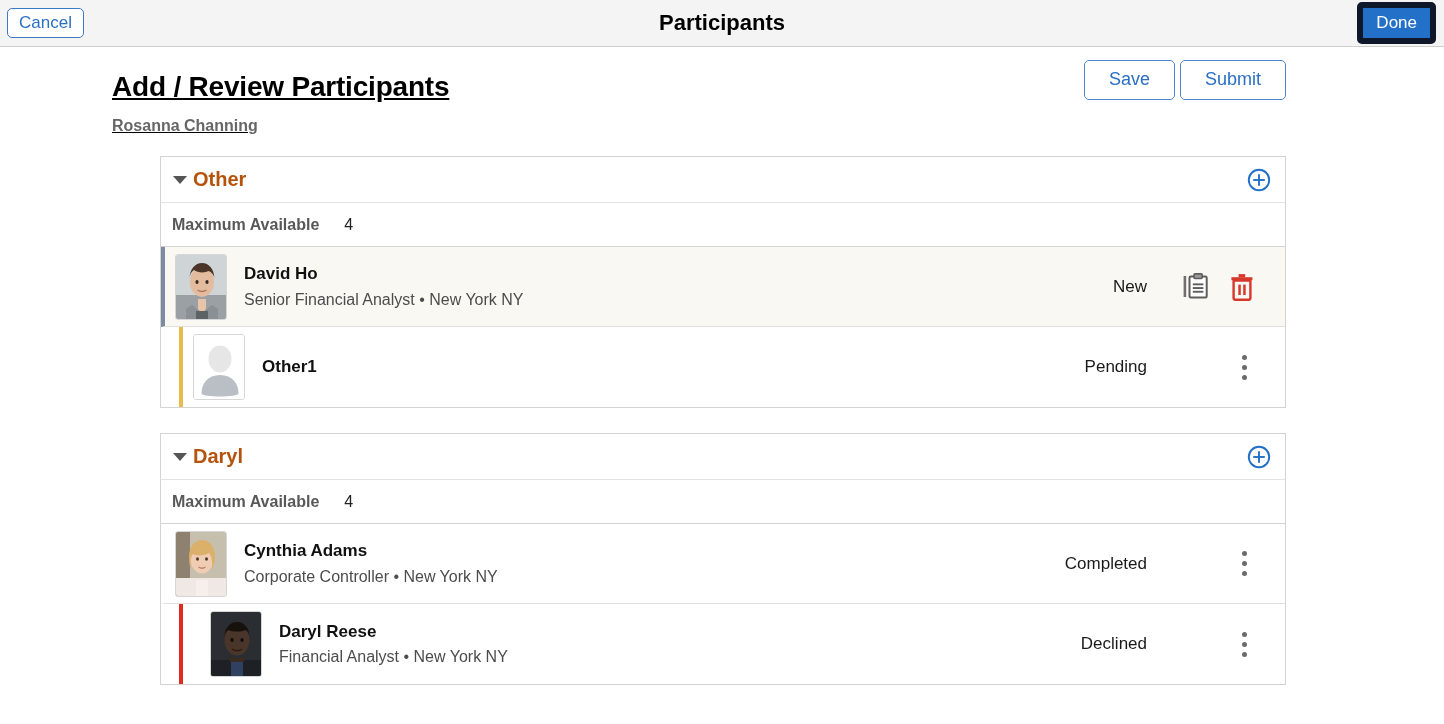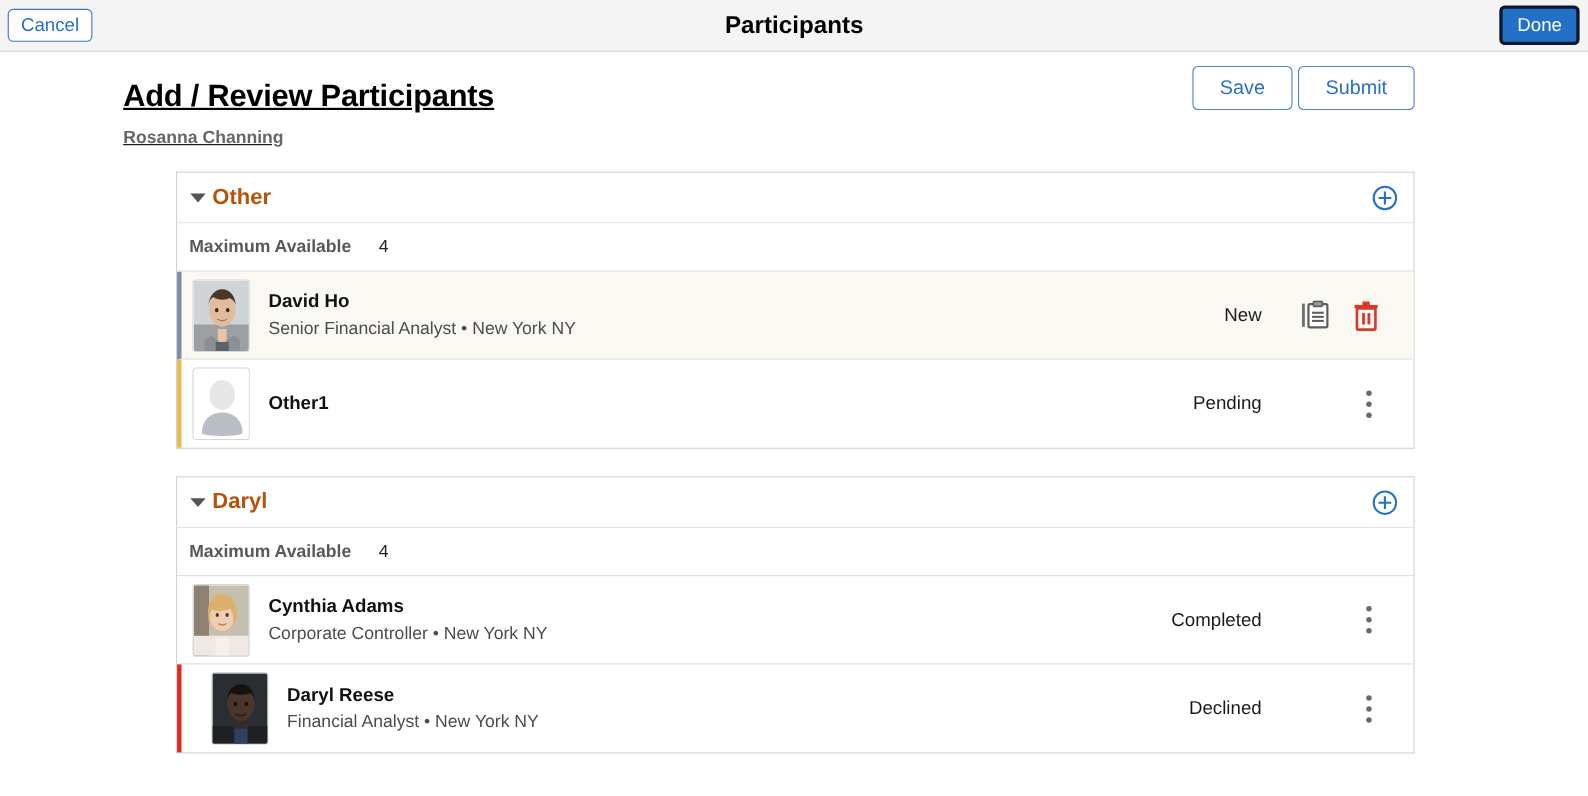--- a/index.html
+++ b/index.html
@@ -38,21 +38,21 @@
     text-align: center;
     font-size: 22px;
     font-weight: bold;
     color: #000000;
     pointer-events: none;
   }
   .btn-done {
     margin-left: auto;
     margin-right: 8px;
     background: #2270c7;
-    border: 3px solid #0f172a;
+    border: 6px solid #0f172a;
     border-radius: 5px;
     color: #ffffff;
     font-size: 17px;
     padding: 6px 13px 7px 13px;
     line-height: 1;
     cursor: pointer;
     font-family: "Liberation Sans", sans-serif;
   }
 
   
@@ -162,21 +162,21 @@
   }
   .prow {
     display: flex;
     align-items: center;
     height: 80px;
     border-bottom: 1px solid #e0e0e0;
     border-left: 4px solid transparent;
     padding-left: 10px;
     position: relative;
   }
-  .prow:last-child { border-bottom: none; }
+  .prow:last-child { border-bottom: none; margin-left: 18px; }
   .prow.selected { background: #faf8f2; }
 
   .avatar {
     width: 52px; height: 66px;
     border: 1px solid #d6d6d6;
     border-radius: 3px;
     background: #ffffff;
     overflow: hidden;
     flex: 0 0 auto;
     display: block;

